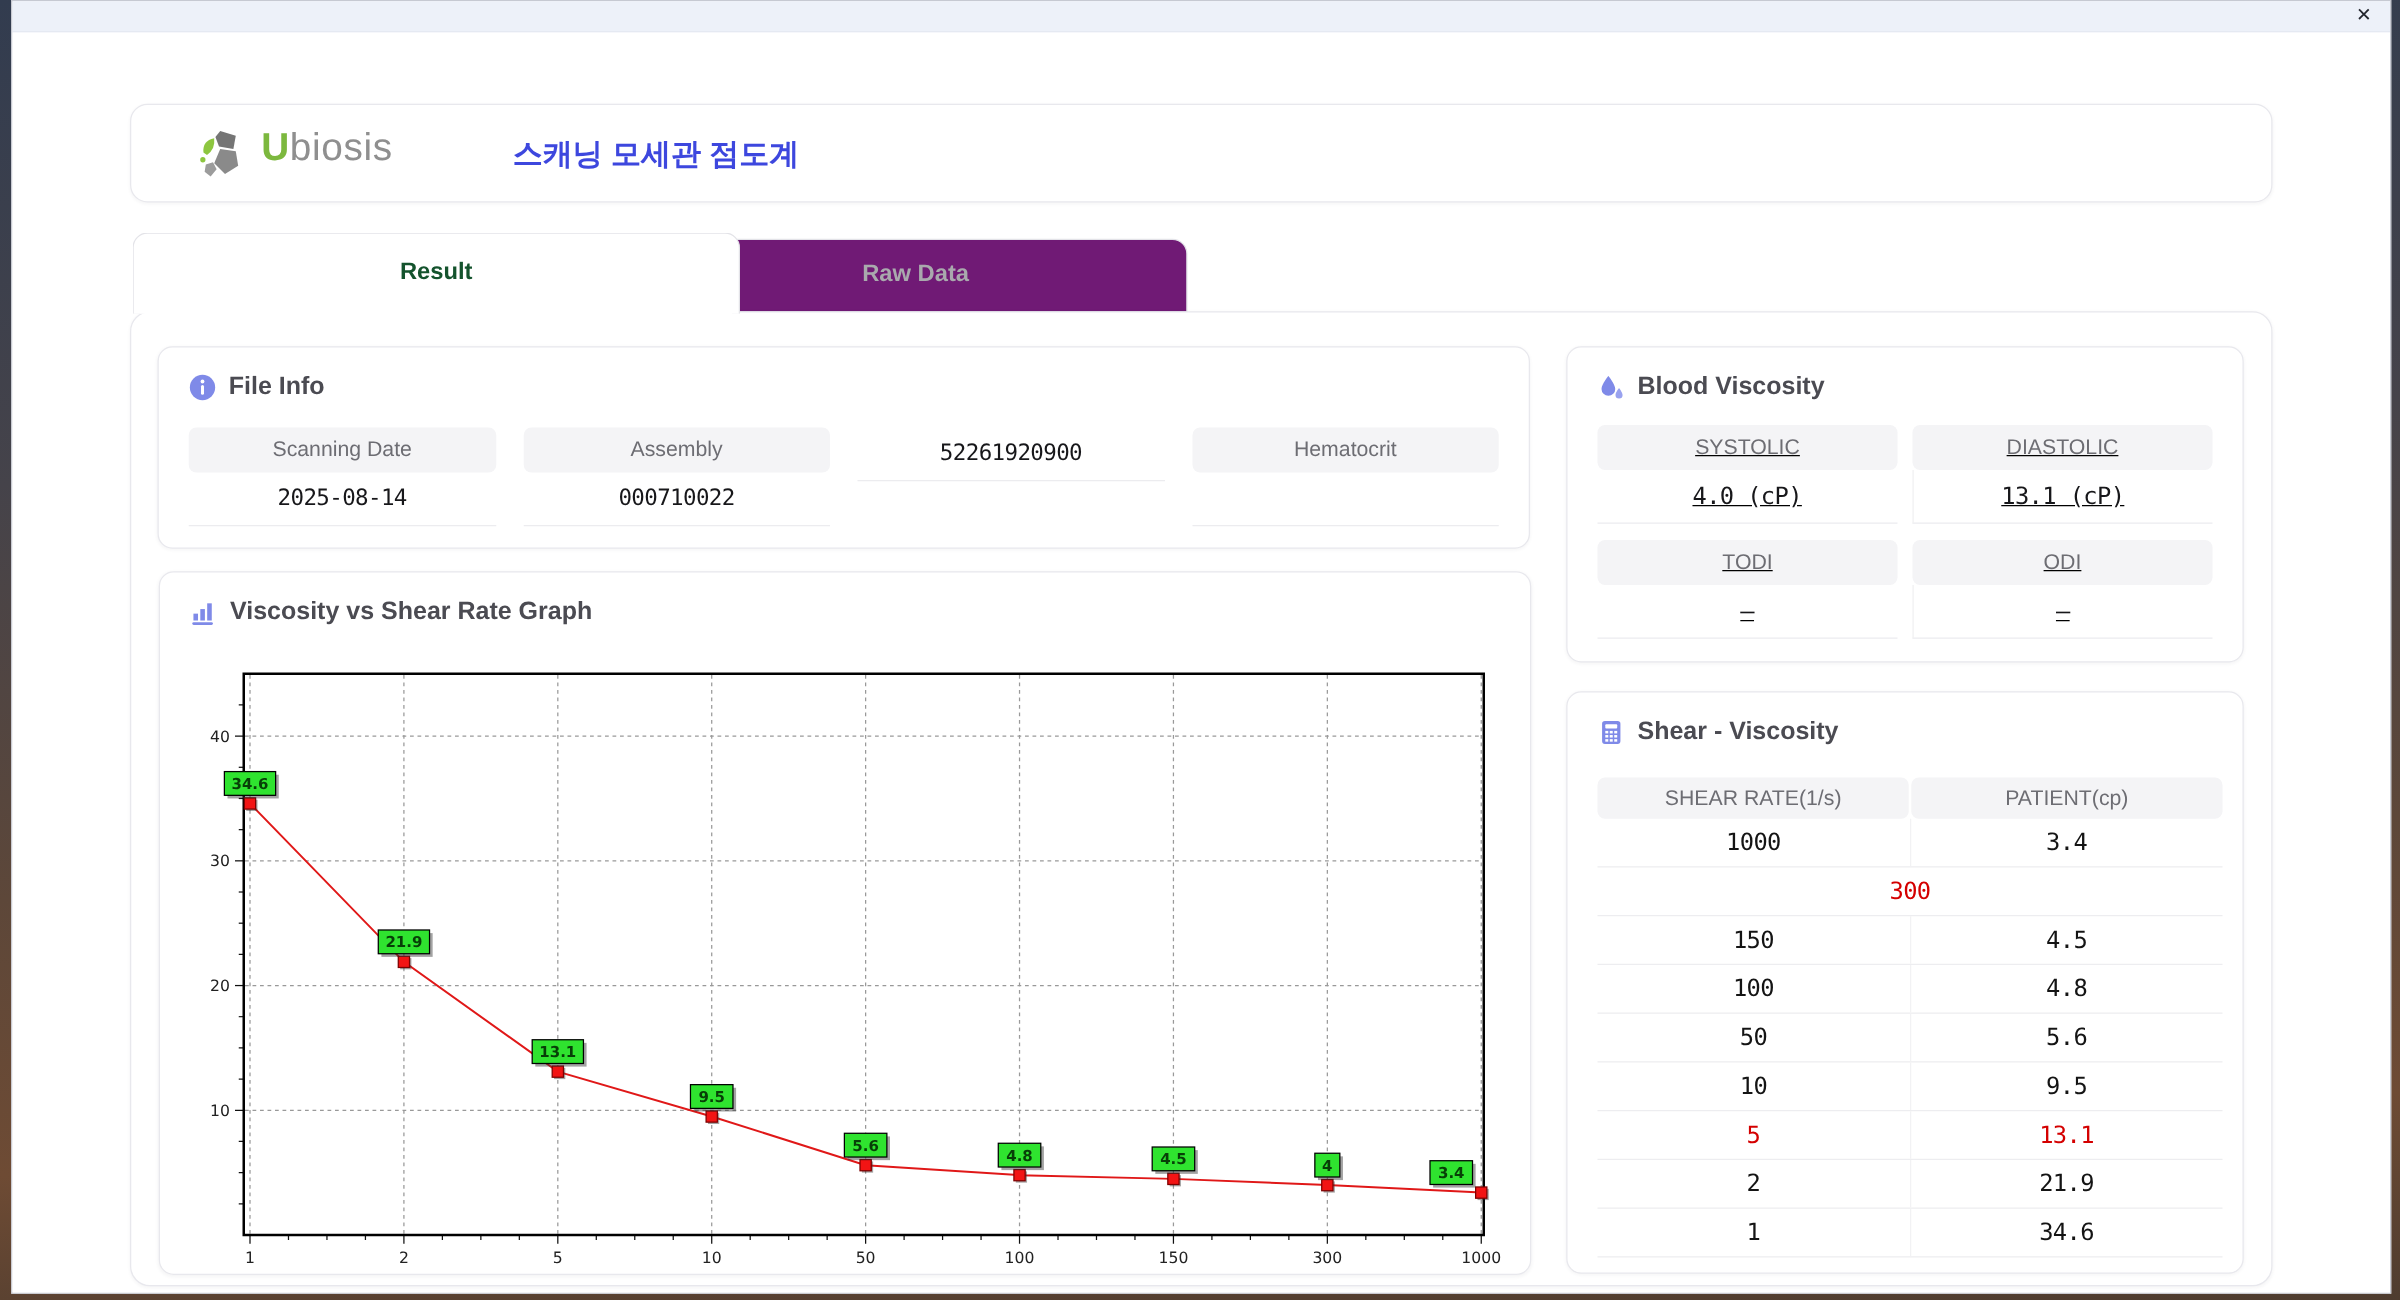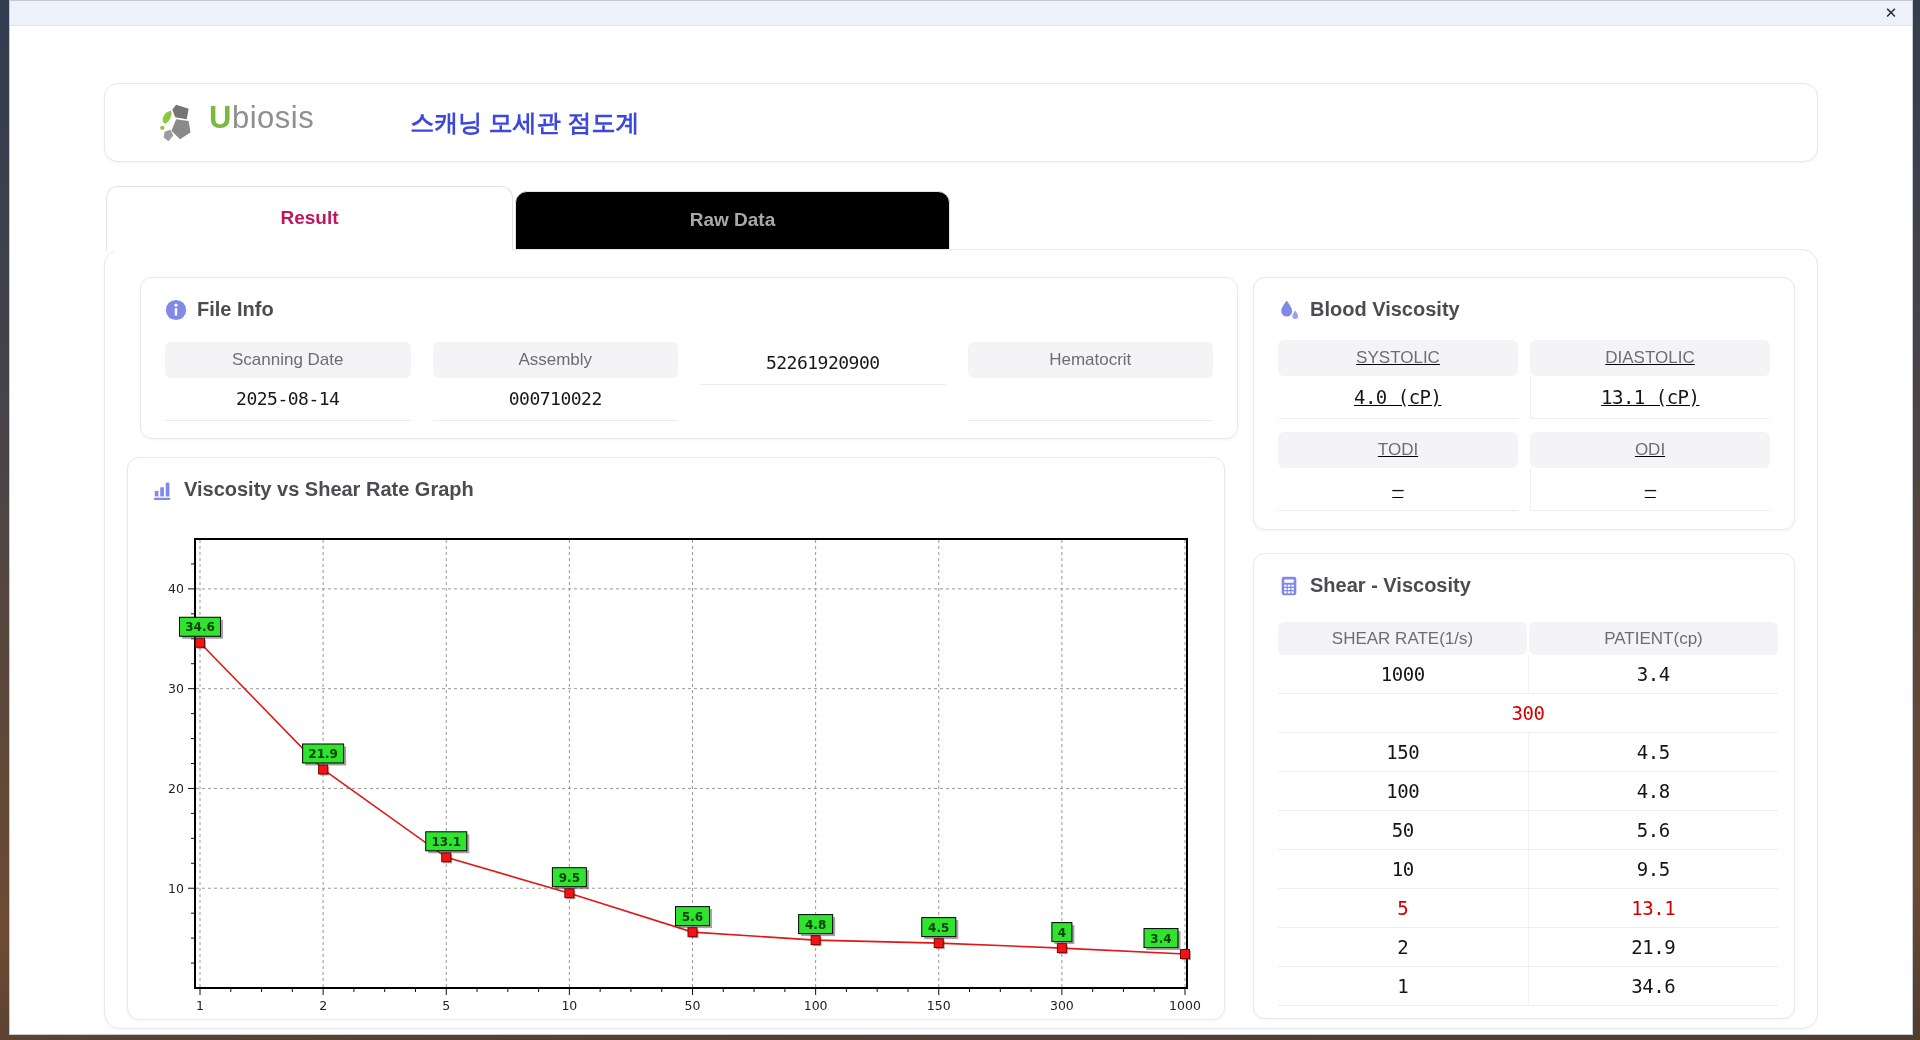--- a/index.html
+++ b/index.html
@@ -19,34 +19,34 @@
   .logo{display:flex;align-items:flex-start;gap:6px;margin-left:52px;}
   .logo svg{width:46px;height:46px;}
   .brand{font-size:31px;letter-spacing:.5px;}
   .brand .u{color:#7cb83e;font-weight:700;}
   .brand .rest{color:#8f8f8f;font-weight:500;}
   .app-title{margin-left:96px;color:#3d47de;font-weight:700;font-size:24px;}
 
   
   .tab{position:absolute;box-sizing:border-box;text-align:center;font-size:19px;font-weight:700;
     border:1px solid #e3e3e8;border-radius:12px 12px 0 0;}
-  .tab-result{left:96px;top:160px;width:407px;height:65px;line-height:62px;background:#fff;color:#be185d;
+  .tab-result{left:96px;top:160px;width:486px;height:65px;line-height:62px;background:#fff;color:#14532d;
     border-bottom:none;z-index:3;}
-  .tab-raw{left:505px;top:165px;width:435px;height:59px;line-height:56px;background:#000000;color:#a9a9ad;z-index:1;}
+  .tab-raw{left:505px;top:165px;width:435px;height:59px;line-height:56px;background:#701a75;color:#a9a9ad;z-index:1;}
 
   
   .main-card{position:absolute;left:94px;top:223px;width:1714px;height:780px;border-radius:16px;z-index:2;}
 
   .sub{position:absolute;border-radius:12px;}
   .sec-head{display:flex;align-items:center;gap:10px;position:absolute;left:24px;top:20px;}
   .sec-head svg{width:22px;height:22px;}
   .sec-title{font-size:20px;font-weight:700;color:#4b4b52;}
 
   
-  .file-info{left:35px;top:27px;width:1098px;height:162px;}
+  .file-info{left:21px;top:27px;width:1098px;height:162px;}
   .fields{position:absolute;left:24px;top:64px;right:24px;display:flex;gap:22px;}
   .fi-col{flex:1;}
   .cell-head{height:36px;line-height:36px;text-align:center;background:#f4f4f6;border-radius:6px;
     color:#6d6d73;font-size:17px;}
   .cell-val{height:42px;line-height:42px;text-align:center;color:#17171a;font-size:18px;border-bottom:1px solid #ececef;}
   .mono{font-family:"DejaVu Sans Mono","Liberation Mono",monospace;letter-spacing:-.5px;}
 
   
   .graph-card{left:22px;top:207px;width:1098px;height:563px;overflow:hidden;}
   #chart{position:absolute;left:0;top:0;}

